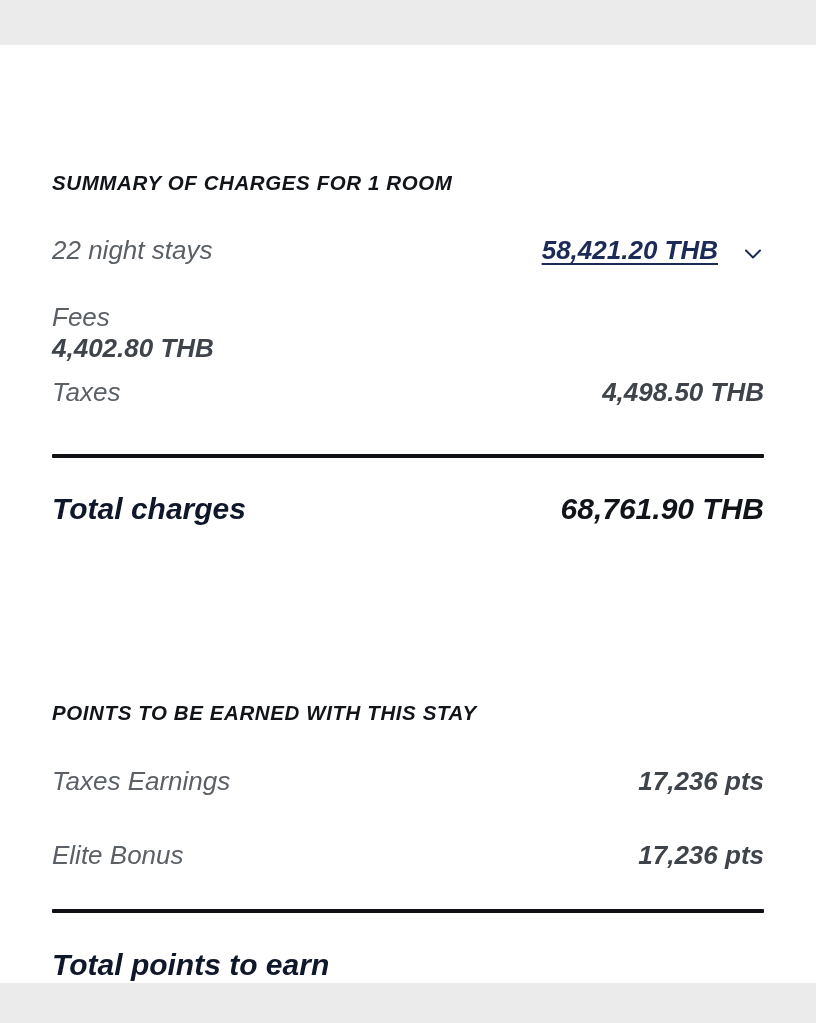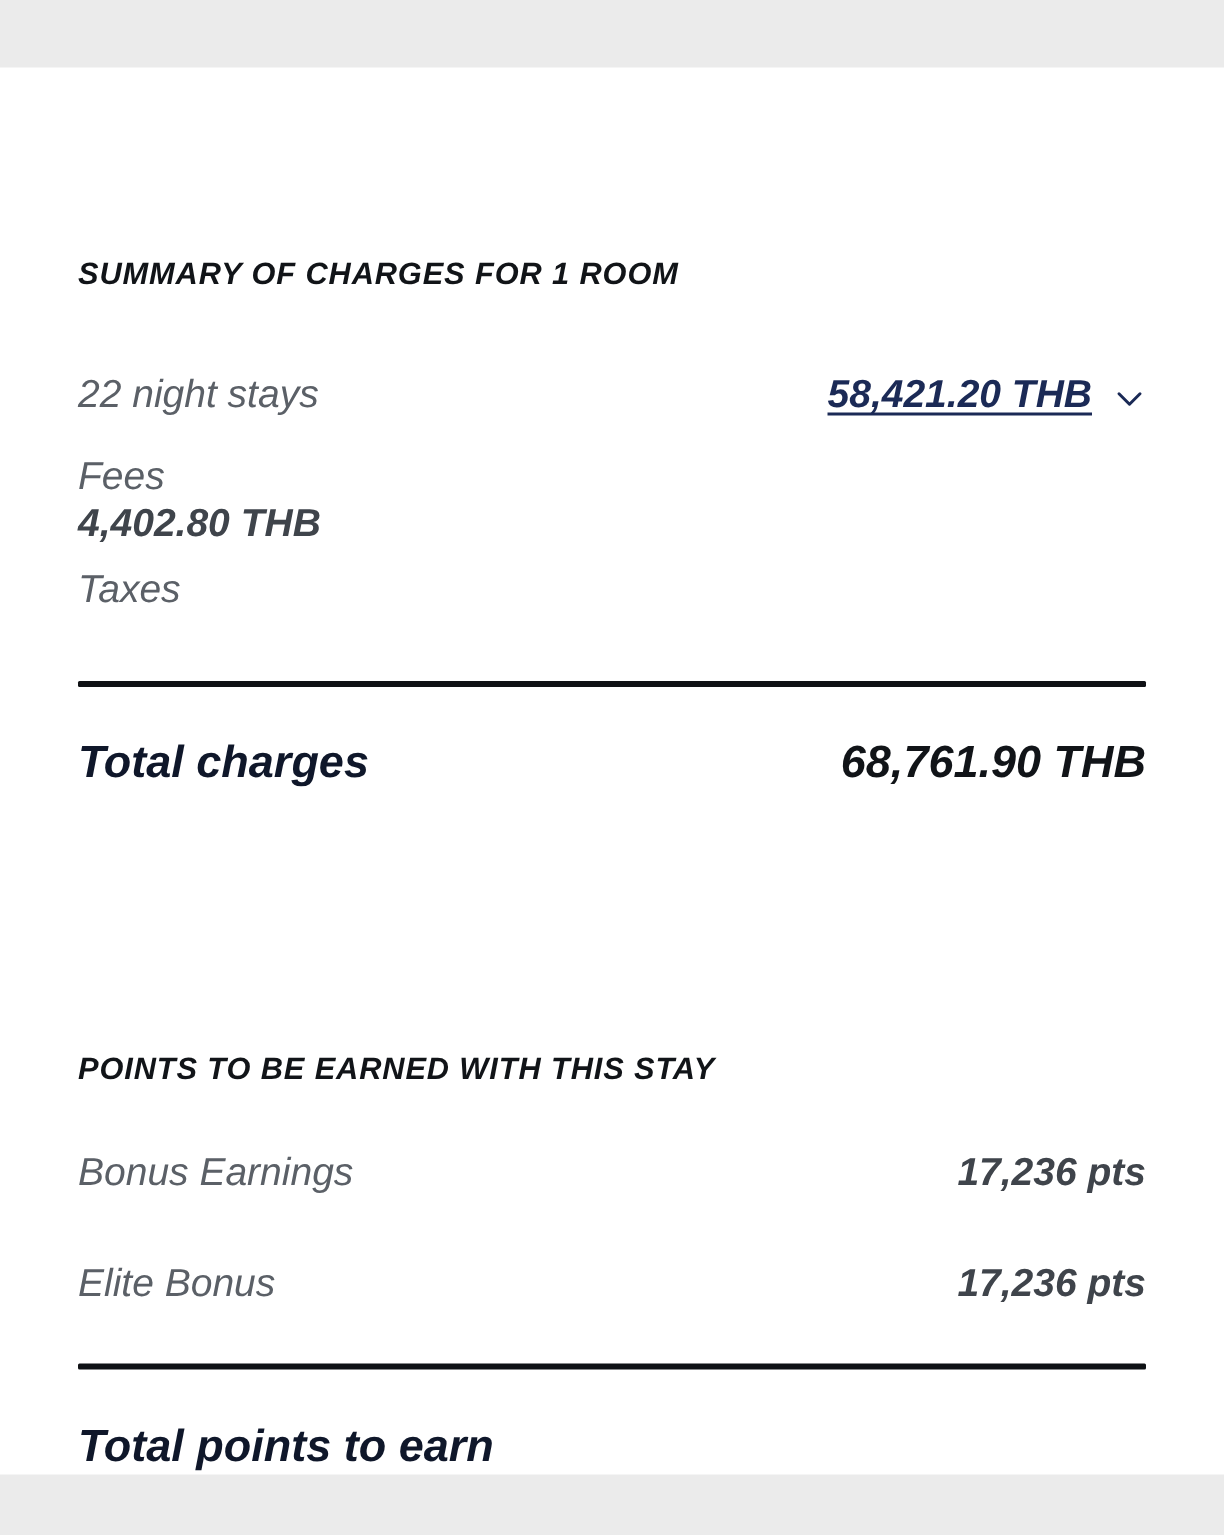--- a/index.html
+++ b/index.html
@@ -53,21 +53,21 @@
     text-align: right;
   }
   .row-value.link {
     color: #1b2a56;
     text-decoration: underline;
     text-underline-offset: 4px;
   }
   .value-wrap {
     display: flex;
     align-items: center;
-    gap: 14px;
+    gap: 24px;
   }
   .chevron {
     display: inline-block;
     width: 22px;
     height: 22px;
     position: relative;
     top: 3px;
   }
   .chevron svg {
     display: block;
@@ -83,21 +83,21 @@
     color: #0f172a;
   }
   .total-value {
     font-size: 30px;
     font-weight: bold;
     color: #111418;
     text-align: right;
   }
   
   #charges-title { position: absolute; top: 126px; left: 52px; }
-  #row-nights { position: absolute; top: 190px; left: 52px; width: 712px; margin-top: 12px; }
+  #row-nights { position: absolute; top: 190px; left: 52px; width: 712px; }
   #row-fees { position: absolute; top: 257px; left: 52px; width: 712px; flex-direction: column; }
   #row-taxes { position: absolute; top: 332px; left: 52px; width: 712px; }
   #charges-divider { position: absolute; top: 409px; left: 52px; width: 712px; }
   #row-total-charges { position: absolute; top: 447px; left: 52px; width: 712px; }
 
   #points-title { position: absolute; top: 656px; left: 52px; }
   #row-base { position: absolute; top: 721px; left: 52px; width: 712px; }
   #row-elite { position: absolute; top: 795px; left: 52px; width: 712px; }
   #points-divider { position: absolute; top: 864px; left: 52px; width: 712px; }
   #row-total-points { position: absolute; top: 903px; left: 52px; width: 712px; }
@@ -125,33 +125,34 @@
       </div>
     </div>
 
     <div id="row-fees" class="row">
       <div class="row-label">Fees</div>
       <div class="row-value">4,402.80 THB</div>
     </div>
 
     <div id="row-taxes" class="row">
       <div class="row-label">Taxes</div>
+      <div class="row-value">4,498.50 THB</div>
     </div>
 
     <div id="charges-divider" class="divider"></div>
 
     <div id="row-total-charges" class="row">
       <div class="total-label">Total charges</div>
       <div class="total-value">68,761.90 THB</div>
     </div>
 
     <div id="points-title" class="section-title">POINTS TO BE EARNED WITH THIS STAY</div>
 
     <div id="row-base" class="row">
-      <div class="pts-label">Bonus Earnings</div>
+      <div class="pts-label">Taxes Earnings</div>
       <div class="pts-value">17,236 pts</div>
     </div>
 
     <div id="row-elite" class="row">
       <div class="pts-label">Elite Bonus</div>
       <div class="pts-value">17,236 pts</div>
     </div>
 
     <div id="points-divider" class="divider"></div>
 

